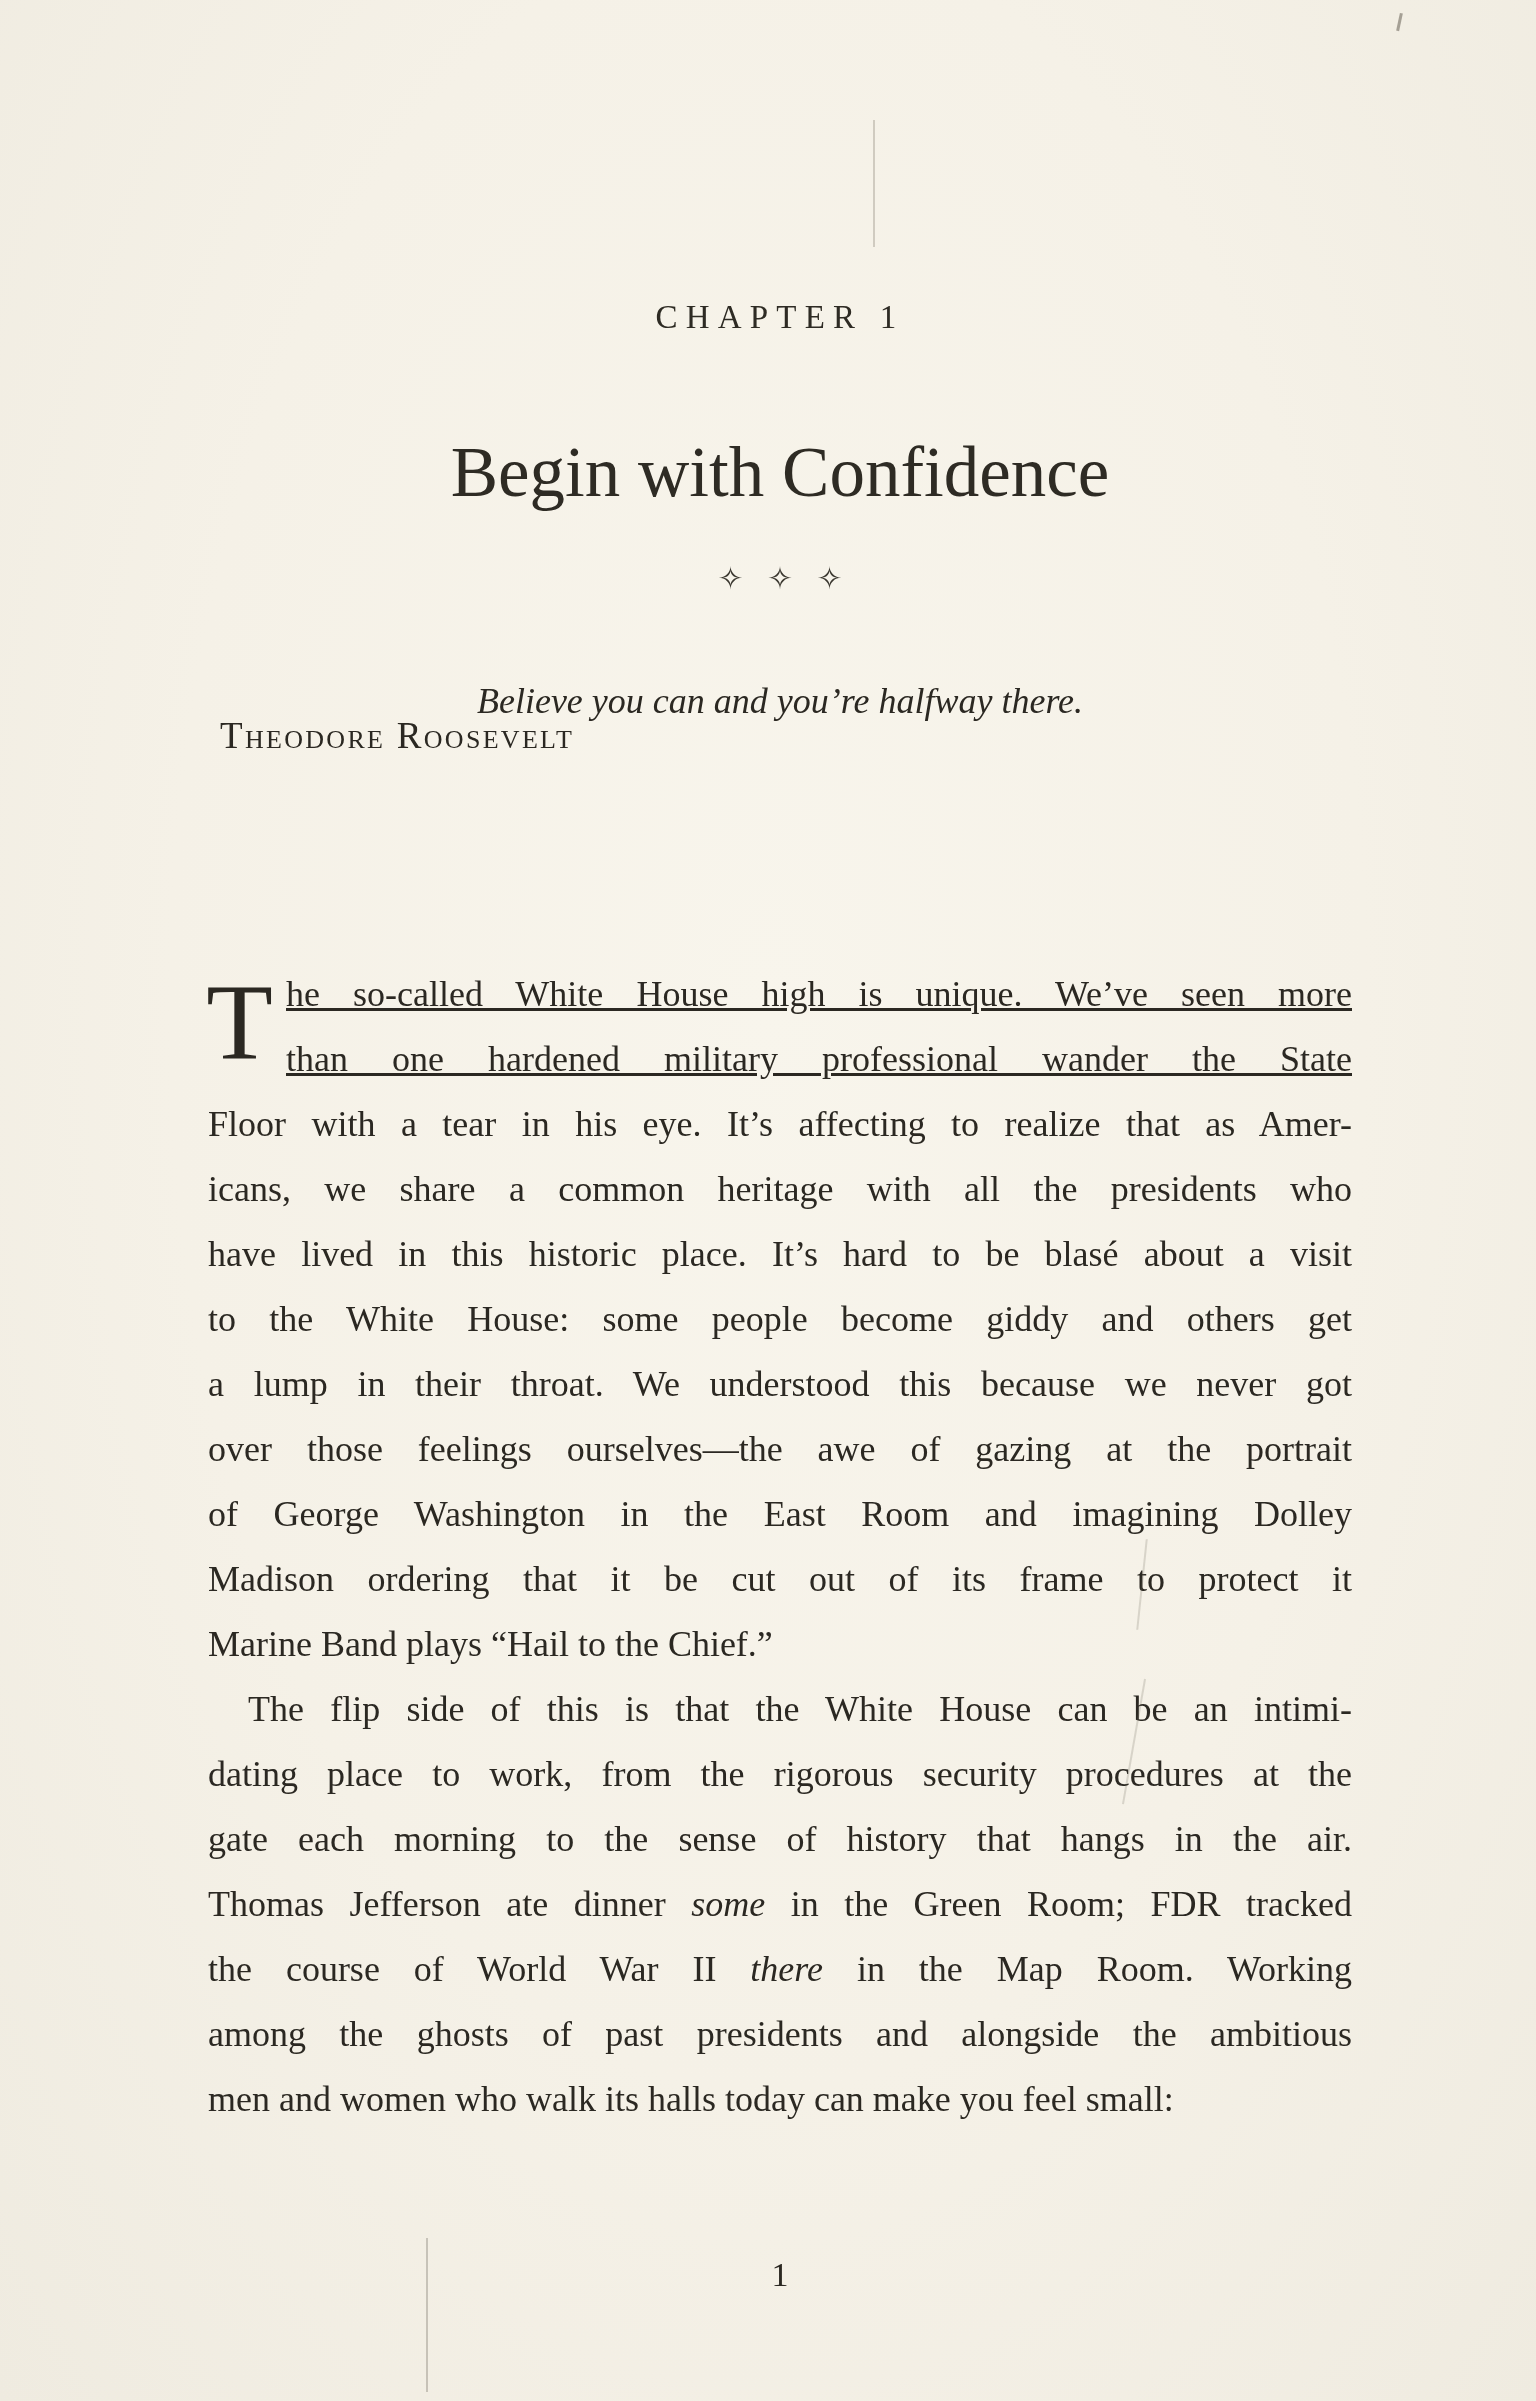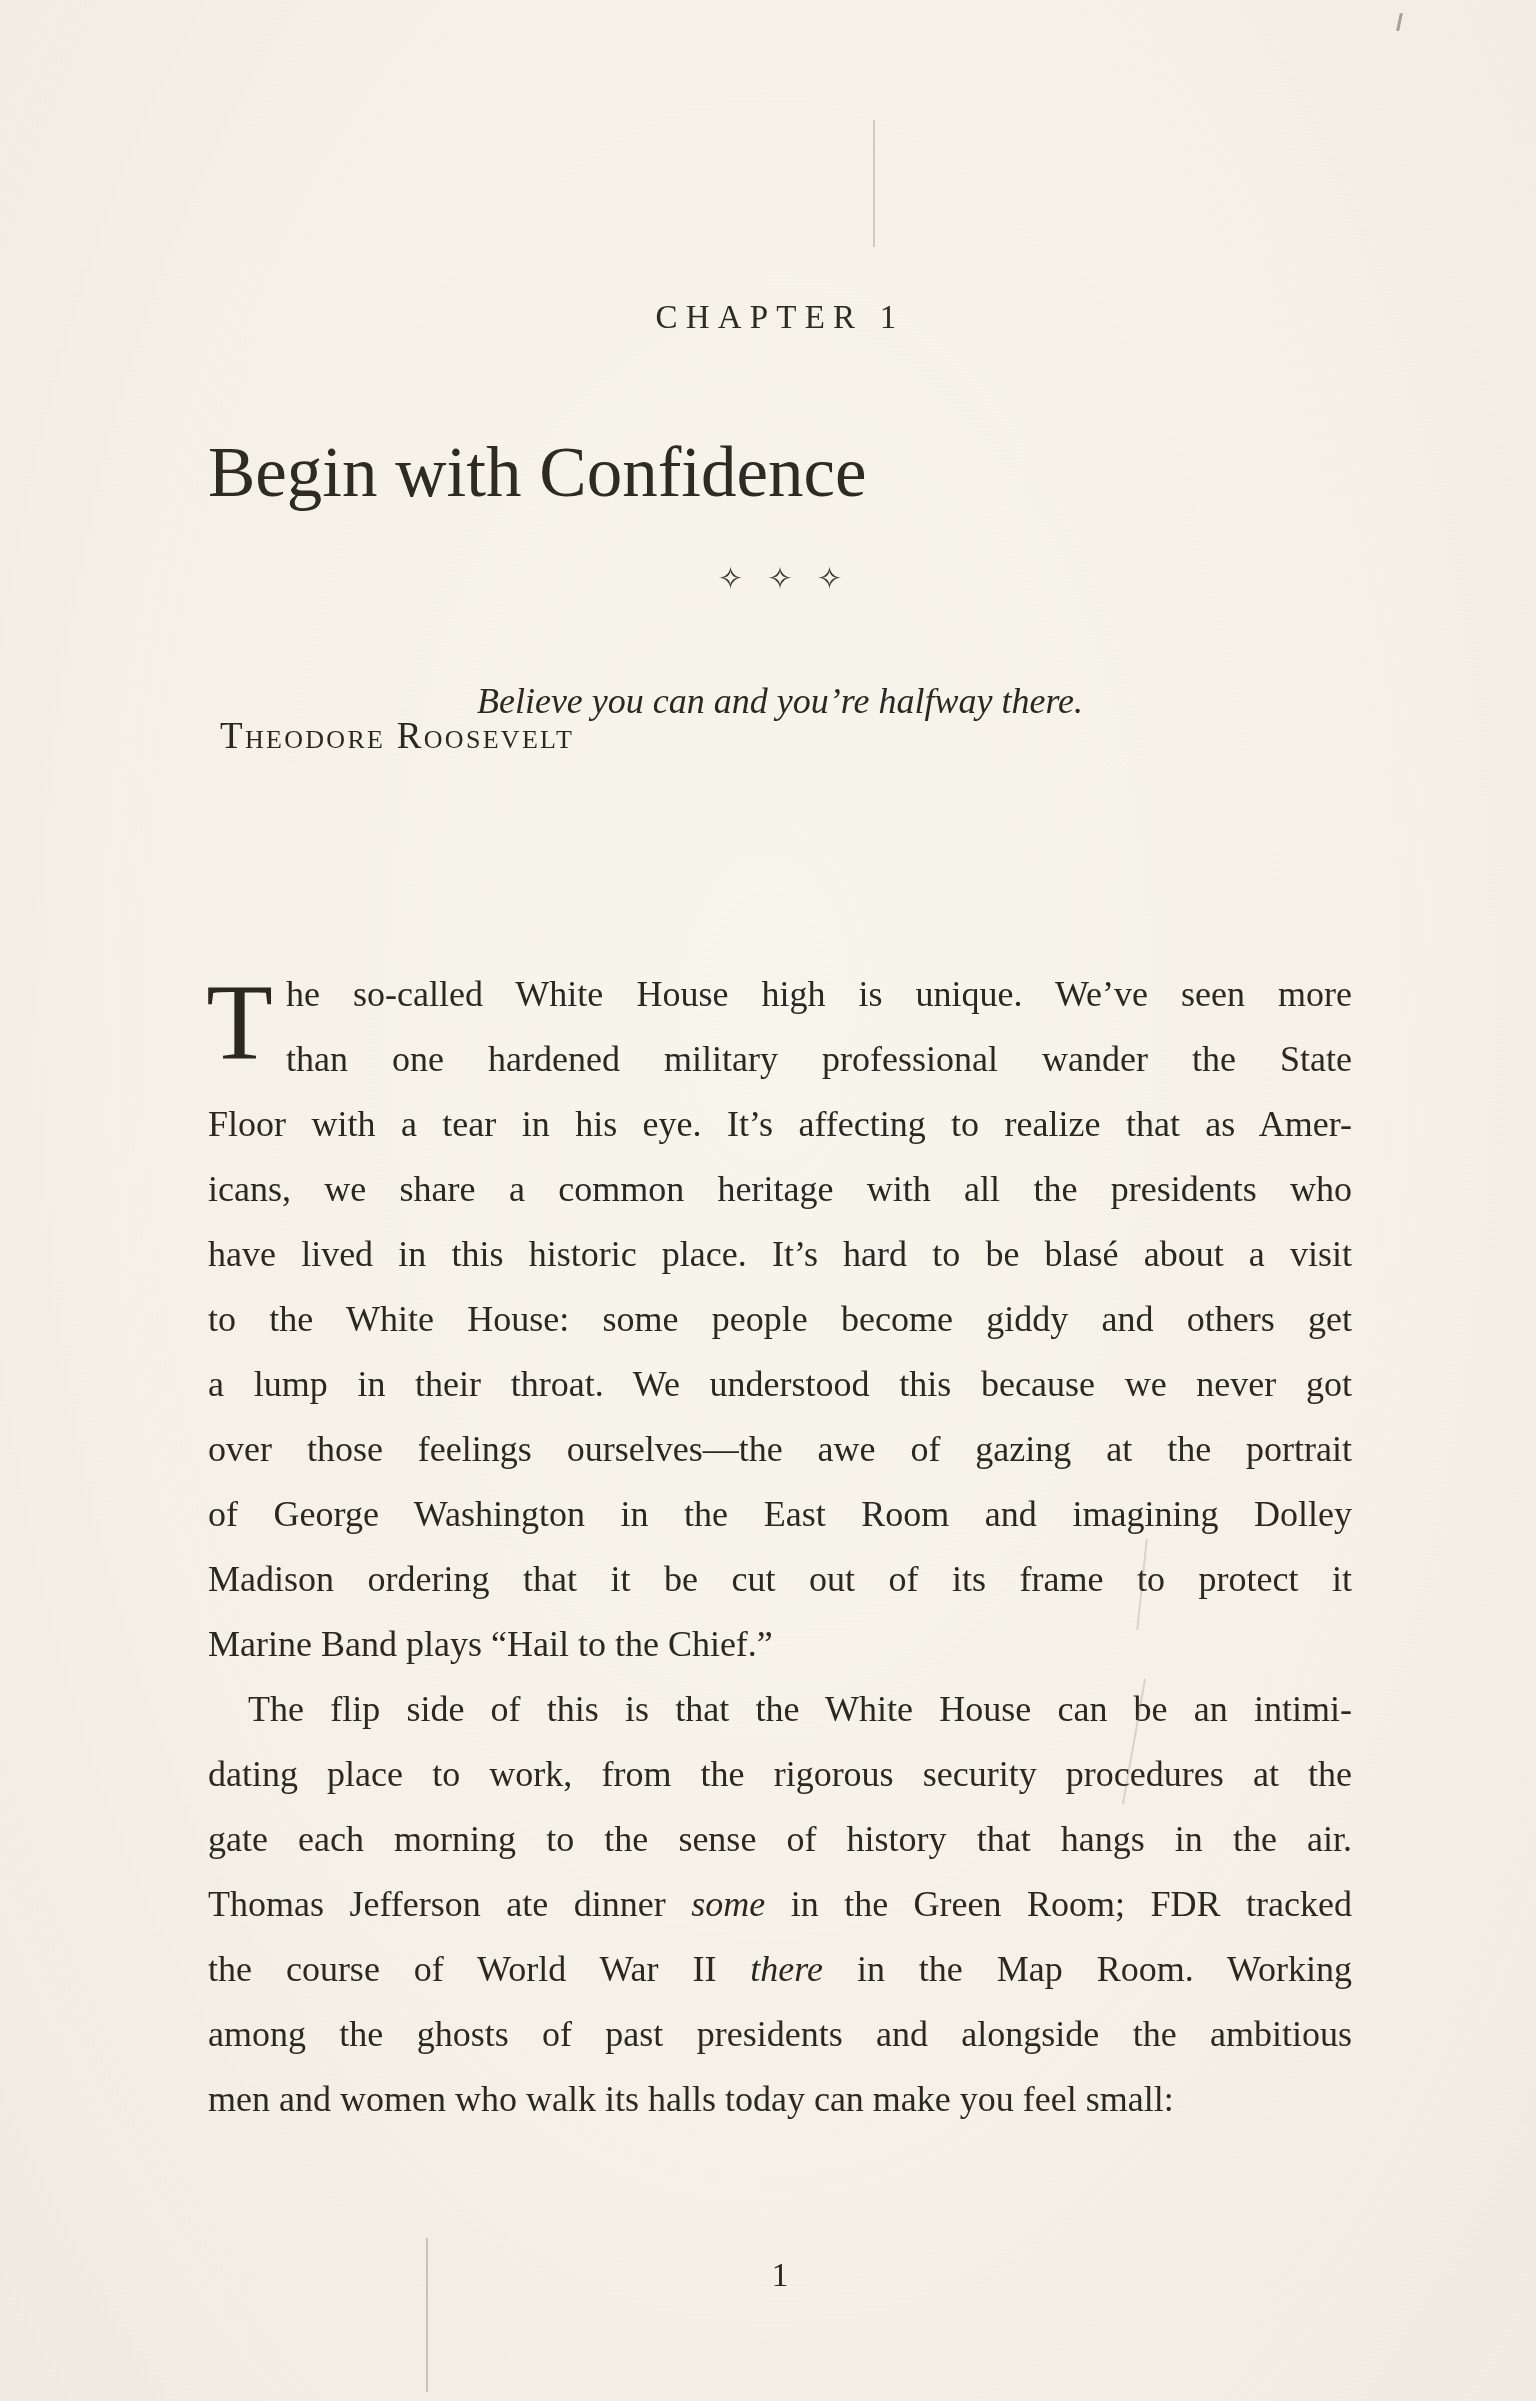--- a/index.html
+++ b/index.html
@@ -25,21 +25,21 @@
     font-size: 33px;
     letter-spacing: 8.2px;
     color: #2e2b24;
   }
 
   .title {
     position: absolute;
     top: 433px;
     left: 208px;
     width: 1144px;
-    text-align: left;
+    text-align: center;
     font-size: 71px;
     line-height: 1.1;
     font-weight: normal;
     color: #2e2b24;
   }
 
   .ornament {
     position: absolute;
     top: 560px;
     left: 208px;
@@ -89,20 +89,21 @@
     overflow: hidden;
     text-align: justify;
     text-align-last: justify;
     box-sizing: border-box;
   }
   .line.last {
     text-align-last: left;
   }
   .line.pad {
     padding-left: 78px;
+    text-decoration: underline;
   }
   .line.ind {
     text-indent: 40px;
   }
   .line .it { font-style: italic; }
 
   .dropcap {
     position: absolute;
     left: -1.8px;
     top: -3.6px;

